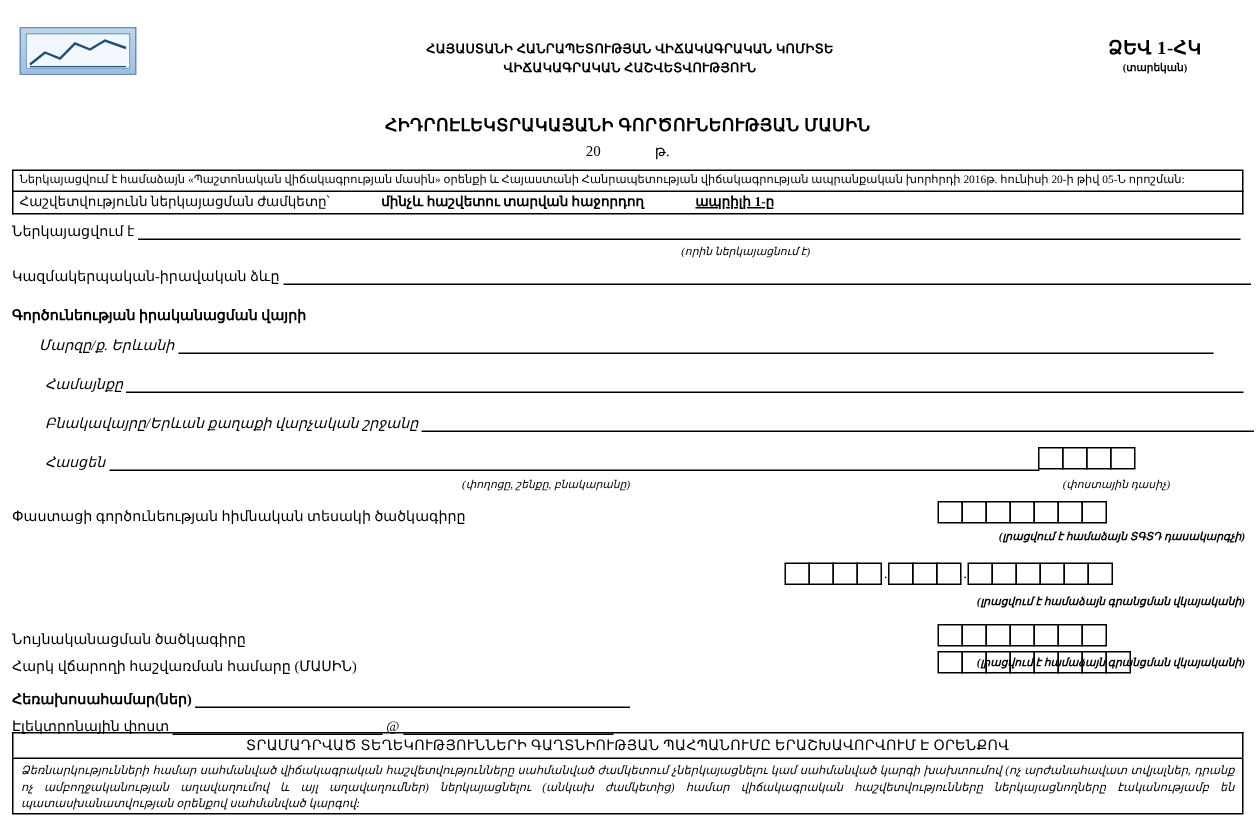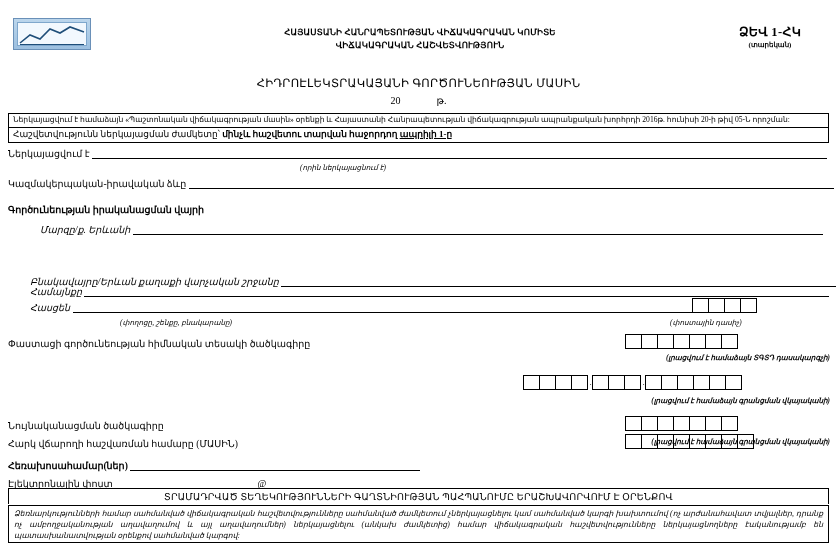--- a/index.html
+++ b/index.html
@@ -69,21 +69,21 @@
     font-weight: bold;
     margin-top: 1px;
   }
   .doc-title {
     position: absolute;
     left: 0;
     right: 0;
     top: 76px;
     text-align: center;
     font-size: 11.5px;
-    font-weight: normal;
+    font-weight: bold;
     letter-spacing: .3px;
   }
   .year-line {
     position: absolute;
     left: 0;
     right: 0;
     top: 95px;
     text-align: center;
     font-size: 10px;
   }
@@ -105,42 +105,42 @@
     left: 8px;
     top: 127px;
     width: 821px;
     box-sizing: border-box;
     border: 1px solid #000;
     border-top: none;
     font-size: 9px;
     padding: 1px 3px 2px 4px;
     line-height: 12px;
   }
-  .note-line2 b { font-weight: bold; }
+  .note-line2 b { font-weight: bold; margin-left: 32px; }
   .note-line2 .u { text-decoration: underline; }
   
   .row {
     position: absolute;
     font-size: 9.5px;
     white-space: nowrap;
   }
   .lbl { font-size: 9.5px; }
   .lbl.bold { font-weight: bold; }
   .lbl.ital { font-style: italic; }
   .dots {
     display: inline-block;
     border-bottom: 1px solid #000;
     height: 10px;
     vertical-align: bottom;
   }
   .caption {
     position: absolute;
     font-size: 7.2px;
     font-style: italic;
-    text-align: left;
+    text-align: right;
   }
   .caption.right { text-align: right; font-weight: bold; }
   
   .cells {
     position: absolute;
     display: flex;
   }
   .cells .cell {
     width: 17px;
     height: 15px;
@@ -233,26 +233,26 @@
 
   <div class="row" style="left:8px; top:178px;">
     <span class="lbl">Կազմակերպական-իրավական ձևը</span>
     <span class="dots" style="width:645px;"></span>
   </div>
 
   <div class="row" style="left:8px; top:204px;">
     <span class="lbl bold">Գործունեության իրականացման վայրի</span>
   </div>
 
-  <div class="row" style="left:40px; top:224px;">
+  <div class="row" style="left:26px; top:224px;">
     <span class="lbl ital">Մարզը/ք. Երևանի</span>
     <span class="dots" style="width:690px;"></span>
   </div>
 
-  <div class="row" style="left:30px; top:250px;margin-top:36px;">
+  <div class="row" style="left:30px; top:250px;">
     <span class="lbl ital">Համայնքը</span>
     <span class="dots" style="width:745px;"></span>
   </div>
 
   <div class="row" style="left:30px; top:276px;">
     <span class="lbl ital">Բնակավայրը/Երևան քաղաքի վարչական շրջանը</span>
     <span class="dots" style="width:555px;"></span>
   </div>
 
   <div class="row" style="left:30px; top:302px;">

